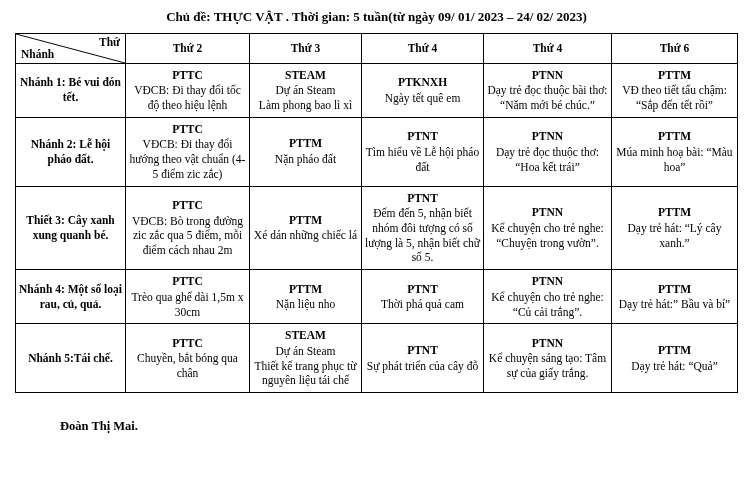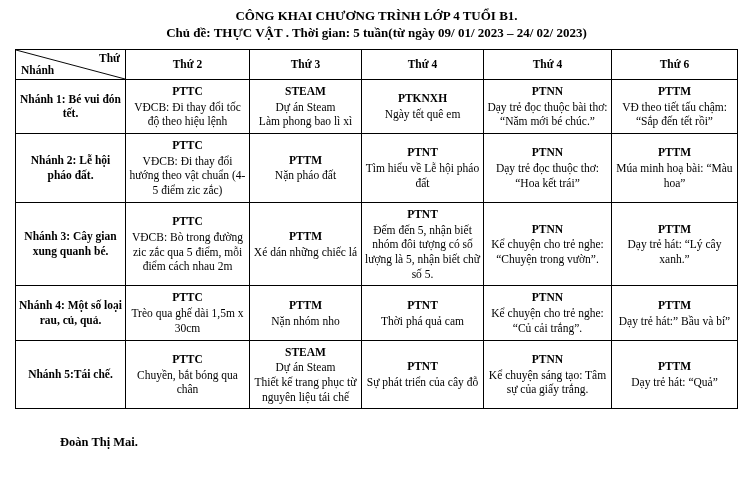--- a/index.html
+++ b/index.html
@@ -113,21 +113,20 @@
     font-size: 12.5px;
     font-weight: bold;
   }
 </style>
 </head>
 <body>
 
 <div class="page">
 
   <div class="title-block">
-    <div class="doc-title">CÔNG KHAI CHƯƠNG TRÌNH LỚP 4 TUỔI B1.</div>
     <div class="doc-subtitle">Chủ đề: THỰC VẬT . Thời gian: 5 tuần(từ ngày 09/ 01/ 2023 – 24/ 02/ 2023)</div>
   </div>
 
   <table class="sched">
     <colgroup>
       <col class="c0">
         <col class="c1">
         <col class="c2">
         <col class="c3">
         <col class="c4">
@@ -192,21 +191,21 @@
         <td>
           <span class="act-type">PTNN</span>
           <span class="act-desc">Dạy trẻ đọc thuộc thơ: “Hoa kết trái”</span>
         </td>
         <td>
           <span class="act-type">PTTM</span>
           <span class="act-desc">Múa minh hoạ bài: “Màu  hoa”</span>
         </td>
       </tr>
       <tr class="row-3">
-        <td class="branch">Nhánh 3: Cây gian xung quanh bé.</td>
+        <td class="branch">Thiết 3: Cây xanh xung quanh bé.</td>
         <td>
           <span class="act-type">PTTC</span>
           <span class="act-desc">VĐCB: Bò trong đường zic zắc qua 5 điểm, mỗi điểm cách nhau 2m</span>
         </td>
         <td>
           <span class="act-type">PTTM</span>
           <span class="act-desc">Xé dán những chiếc lá</span>
         </td>
         <td>
           <span class="act-type">PTNT</span>
@@ -222,21 +221,21 @@
         </td>
       </tr>
       <tr class="row-4">
         <td class="branch">Nhánh 4: Một số loại rau, củ, quả.</td>
         <td>
           <span class="act-type">PTTC</span>
           <span class="act-desc">Trèo qua ghế dài 1,5m x 30cm</span>
         </td>
         <td>
           <span class="act-type">PTTM</span>
-          <span class="act-desc">Nặn nhóm nho</span>
+          <span class="act-desc">Nặn liệu nho</span>
         </td>
         <td>
           <span class="act-type">PTNT</span>
           <span class="act-desc">Thời phá quả cam</span>
         </td>
         <td>
           <span class="act-type">PTNN</span>
           <span class="act-desc">Kể chuyện cho trẻ nghe: “Củ cải trắng”.</span>
         </td>
         <td>

